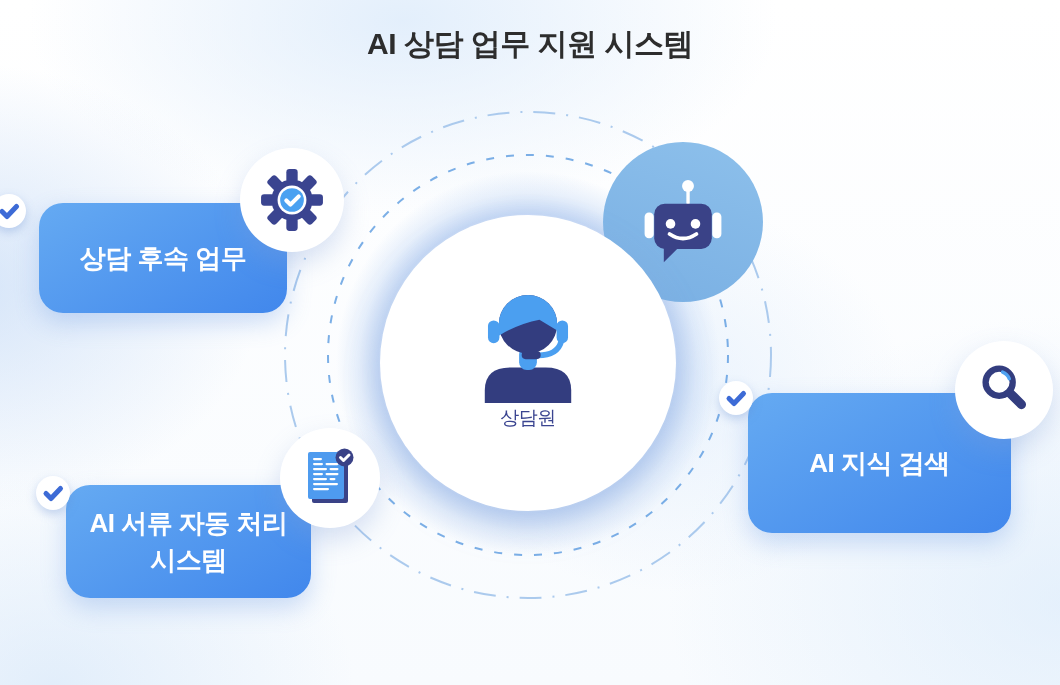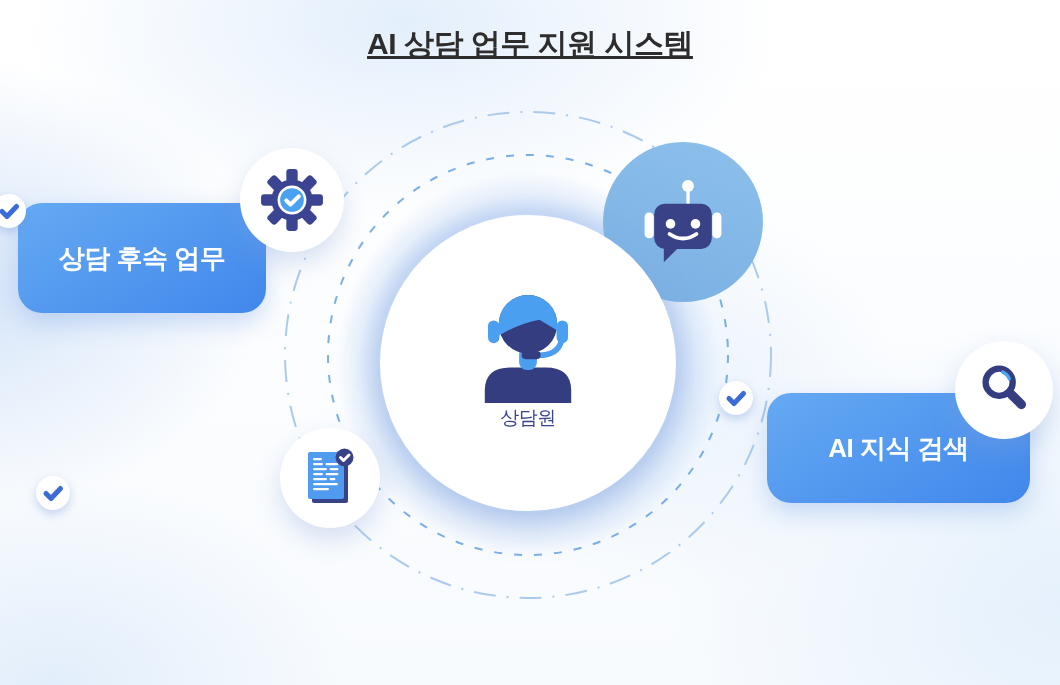--- a/index.html
+++ b/index.html
@@ -11,21 +11,20 @@
       radial-gradient(520px 270px at 38% 3%, rgba(222,236,251,0.85), rgba(222,236,251,0) 72%),
       radial-gradient(430px 300px at 5% 100%, rgba(199,222,247,0.45), rgba(199,222,247,0) 70%),
       radial-gradient(560px 400px at 101% 88%, rgba(212,231,250,0.55), rgba(212,231,250,0) 72%),
       radial-gradient(320px 260px at 63% 58%, rgba(219,234,251,0.55), rgba(219,234,251,0) 75%),
       linear-gradient(180deg, #ffffff, #f8fbfe);
   }
   .title {
     position:absolute; left:0; right:0; top:24px; margin:0;
     text-align:center; font-size:30px; font-weight:bold; color:#2d2d2d;
     letter-spacing:-0.5px;
-    text-decoration:underline;
   }
   .rings { position:absolute; left:0; top:0; }
   .halo {
     position:absolute; left:336px; top:171px; width:384px; height:384px; border-radius:50%;
     background:radial-gradient(circle closest-side,
       rgba(190,211,243,0) 68%,
       rgba(184,207,242,0.80) 78%,
       rgba(200,219,246,0.42) 88%,
       rgba(205,223,247,0) 100%);
   }
@@ -43,24 +42,25 @@
     background:linear-gradient(200deg,#8dc0eb,#79afe3);
     display:flex; align-items:center; justify-content:center;
   }
   .node-box {
     position:absolute; border-radius:24px;
     background:linear-gradient(150deg,#65aaf2 0%,#4187ec 100%);
     box-shadow:0 10px 24px rgba(96,146,226,0.30);
     display:flex; flex-direction:column; align-items:center; justify-content:center;
     color:#ffffff; font-size:26px; font-weight:bold; line-height:37px; letter-spacing:-0.5px;
     text-align:center;
+    margin-left:21px;
   }
   .box-followup { left:18px;  top:203px; width:248px; height:110px; }
   .box-document { left:45px;  top:485px; width:245px; height:113px; }
-  .box-knowledge{ left:767px; top:393px; width:263px; height:110px; }
+  .box-knowledge{ left:727px; top:393px; width:263px; height:140px; }
   .icon-circle {
     position:absolute; border-radius:50%; background:#ffffff;
     box-shadow:0 12px 26px rgba(130,160,215,0.30);
     display:flex; align-items:center; justify-content:center;
   }
   .gear-circle { left:240px; top:148px; width:104px; height:104px; }
   .doc-circle  { left:280px; top:428px; width:100px; height:100px; }
   .mag-circle  { left:955px; top:341px; width:98px;  height:98px;  }
   .badge {
     position:absolute; width:34px; height:34px; border-radius:50%; background:#ffffff;
@@ -80,20 +80,24 @@
     <circle cx="528" cy="355" r="243" fill="none" stroke="#a7c7ec" stroke-width="2" stroke-dasharray="22 11 2 11" opacity="0.95"></circle>
     <circle cx="528" cy="355" r="200" fill="none" stroke="#5b9be0" stroke-width="2" stroke-dasharray="8 12" opacity="0.8"></circle>
   </svg>
 
   <div class="halo"></div>
 
   <div class="node-box box-followup">
     <span>상담 후속 업무</span>
   </div>
 
+  <div class="node-box box-document">
+    <span>AI 서류 자동 처리</span>
+    <span>시스템</span>
+  </div>
 
   <div class="node-box box-knowledge">
     <span>AI 지식 검색</span>
   </div>
 
   <div class="robot-circle">
     <svg width="96" height="96" viewBox="0 0 100 100">
       <rect x="53.5" y="15" width="3.5" height="17" rx="1.7" fill="#ffffff"></rect>
       <circle cx="55.2" cy="12.5" r="6.2" fill="#ffffff"></circle>
       <rect x="10" y="40" width="9.5" height="27" rx="4.5" fill="#ffffff"></rect>

